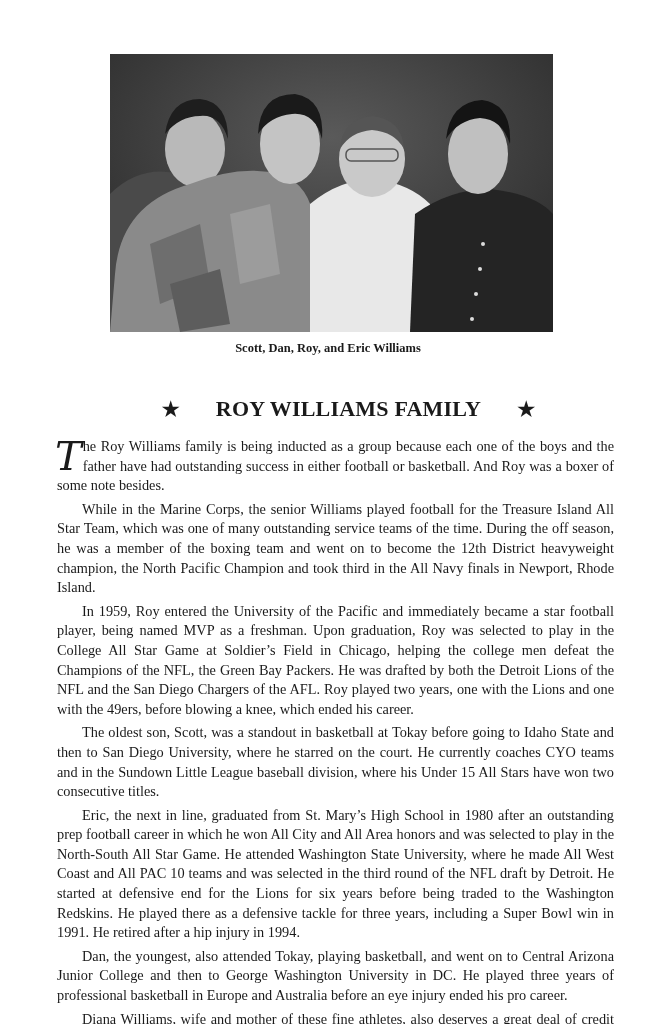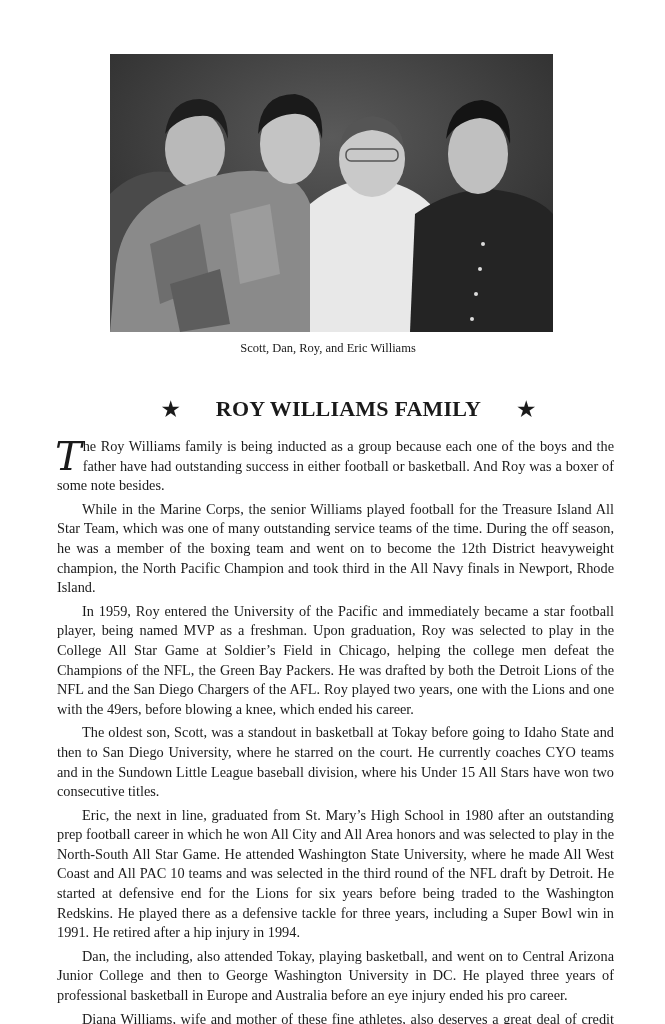--- a/index.html
+++ b/index.html
@@ -4,21 +4,21 @@
 <style>
   html, body { margin: 0; padding: 0; background: #ffffff; }
   body { width: 665px; height: 1024px; position: relative; overflow: hidden; font-family: "Liberation Serif", "DejaVu Serif", serif; color: #1a1a1a; }
   .photo {
     position: absolute; left: 110px; top: 54px; width: 443px; height: 278px;
     background: #3a3a3a; overflow: hidden;
   }
   .photo svg { display: block; width: 100%; height: 100%; }
   .caption {
     position: absolute; left: 0; width: 656px; top: 341px; text-align: center;
-    font-weight: normal; font-size: 12.5px;
+    font-weight: bold; font-size: 12.5px;
   }
   .heading {
     position: absolute; left: 16px; width: 665px; top: 396px; text-align: center;
     font-weight: bold; font-size: 22px; letter-spacing: 0.2px;
   }
   .heading .star { display: inline-block; font-size: 20px; }
   .heading .star.left { margin-right: 36px; }
   .heading .star.right { margin-left: 36px; }
   .body-text {
     position: absolute; left: 57px; width: 557px; top: 437px;
@@ -75,15 +75,15 @@
 <div class="heading">
   <span class="star left">★</span><span>ROY WILLIAMS FAMILY</span><span class="star right">★</span>
 </div>
 
 <div class="body-text">
   <p class="first"><span class="dropcap">T</span><span>he Roy Williams family is being inducted as a group because each one of the boys and the father have had outstanding success in either football or basketball. And Roy was a boxer of some note besides.</span></p>
   <p>While in the Marine Corps, the senior Williams played football for the Treasure Island All Star Team, which was one of many outstanding service teams of the time. During the off season, he was a member of the boxing team and went on to become the 12th District heavyweight champion, the North Pacific Champion and took third in the All Navy finals in Newport, Rhode Island.</p>
   <p>In 1959, Roy entered the University of the Pacific and immediately became a star football player, being named MVP as a freshman. Upon graduation, Roy was selected to play in the College All Star Game at Soldier’s Field in Chicago, helping the college men defeat the Champions of the NFL, the Green Bay Packers. He was drafted by both the Detroit Lions of the NFL and the San Diego Chargers of the AFL. Roy played two years, one with the Lions and one with the 49ers, before blowing a knee, which ended his career.</p>
   <p>The oldest son, Scott, was a standout in basketball at Tokay before going to Idaho State and then to San Diego University, where he starred on the court. He currently coaches CYO teams and in the Sundown Little League baseball division, where his Under 15 All Stars have won two consecutive titles.</p>
   <p>Eric, the next in line, graduated from St. Mary’s High School in 1980 after an outstanding prep football career in which he won All City and All Area honors and was selected to play in the North-South All Star Game. He attended Washington State Univer­sity, where he made All West Coast and All PAC 10 teams and was selected in the third round of the NFL draft by Detroit. He started at defensive end for the Lions for six years before being traded to the Washington Redskins. He played there as a defensive tackle for three years, including a Super Bowl win in 1991. He retired after a hip injury in 1994.</p>
-  <p>Dan, the including, also attended Tokay, playing basketball, and went on to Central Arizona Junior College and then to George Washington University in DC. He played three years of professional basketball in Europe and Australia before an eye injury ended his pro career.</p>
+  <p>Dan, the youngest, also attended Tokay, playing basketball, and went on to Central Arizona Junior College and then to George Washington University in DC. He played three years of professional basketball in Europe and Australia before an eye injury ended his pro career.</p>
   <p>Diana Williams, wife and mother of these fine athletes, also deserves a great deal of credit for raising an outstanding family.</p>
 </div>
 
 </body></html>

